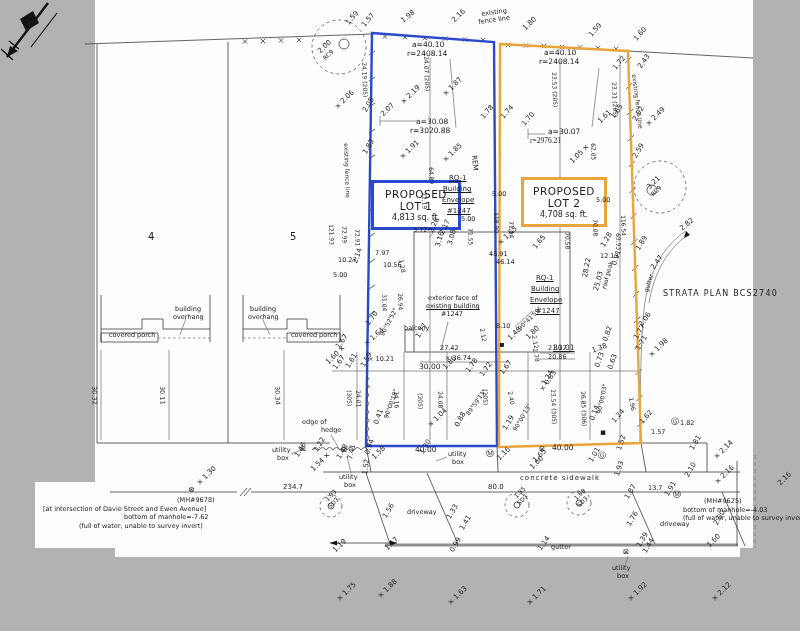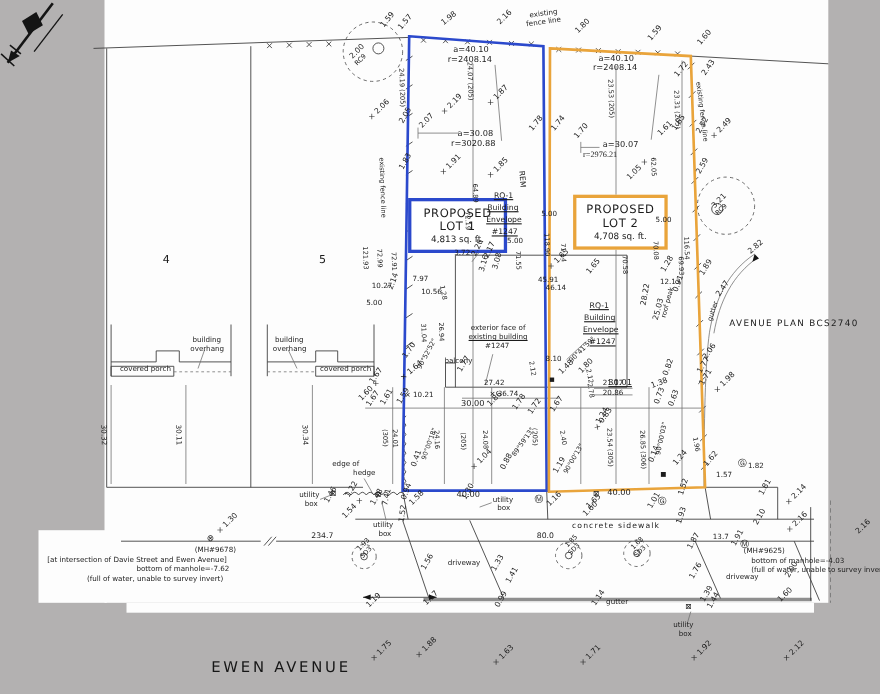--- a/index.html
+++ b/index.html
@@ -103,22 +103,21 @@
     <span class="big">PROPOSED</span>
     <span class="big">LOT 1</span>
     <span class="small">4,813 sq. ft.</span>
   </div>
   <div class="lotbox" id="lot2-box">
     <span class="big">PROPOSED</span>
     <span class="big">LOT 2</span>
     <span class="small">4,708 sq. ft.</span>
   </div>
 
-  <div id="strata">AVENUE PLAN BCS2740</div>
-  <div id="street">EWEN AVENUE</div>
+  <div id="strata">STRATA PLAN BCS2740</div>
 
   <div id="ann-layer">
       <span class="ann" style="left: 345px; top: 22px; font-size: 7px; transform: rotate(-50deg);">1.59</span>
       <span class="ann" style="left: 361px; top: 24px; font-size: 7px; transform: rotate(-50deg);">1.57</span>
       <span class="ann" style="left: 400px; top: 19px; font-size: 7px; transform: rotate(-38deg);">1.98</span>
       <span class="ann" style="left: 451px; top: 19px; font-size: 7px; transform: rotate(-45deg);">2.16</span>
       <span class="ann" style="left: 481px; top: 11px; font-size: 6.5px; transform: rotate(-8deg);">existing</span>
       <span class="ann" style="left: 478px; top: 19px; font-size: 6.5px; transform: rotate(-8deg);">fence line</span>
       <span class="ann" style="left: 522px; top: 27px; font-size: 7px; transform: rotate(-45deg);">1.80</span>
       <span class="ann" style="left: 588px; top: 34px; font-size: 7px; transform: rotate(-50deg);">1.59</span>
@@ -280,21 +279,21 @@
       <span class="ann" style="left: 714px; top: 481px; font-size: 7px; transform: rotate(-45deg);">× 2.16</span>
       <span class="ann" style="left: 648px; top: 485px; font-size: 6.5px;">13.7</span>
       <span class="ann" style="left: 664px; top: 494px; font-size: 7px; transform: rotate(-60deg);">1.91</span>
       <span class="ann" style="left: 624px; top: 497px; font-size: 7px; transform: rotate(-60deg);">1.87</span>
       <span class="ann" style="left: 626px; top: 524px; font-size: 7px; transform: rotate(-60deg);">1.76</span>
       <span class="ann" style="left: 713px; top: 523px; font-size: 7px; transform: rotate(-60deg);">2.00</span>
       <span class="ann" style="left: 706px; top: 544px; font-size: 7px; transform: rotate(-45deg);">1.60</span>
       <span class="ann" style="left: 636px; top: 545px; font-size: 7px; transform: rotate(-60deg);">1.39</span>
       <span class="ann" style="left: 642px; top: 551px; font-size: 7px; transform: rotate(-60deg);">1.44</span>
       <span class="ann" style="left: 660px; top: 521px; font-size: 6.5px;">driveway</span>
-      <span class="ann" style="left: 646px; top: 498px; font-size: 6.5px; padding-left: 30px;">(MH#9625)</span>
+      <span class="ann" style="left: 674px; top: 498px; font-size: 6.5px; padding-left: 30px;">(MH#9625)</span>
       <span class="ann" style="left: 683px; top: 507px; font-size: 6.5px;">bottom of manhole=-4.03</span>
       <span class="ann" style="left: 683px; top: 515px; font-size: 6.5px;">(full of water, unable to survey invert)</span>
       <span class="ann" style="left: 272px; top: 447px; font-size: 6.5px;">utility</span>
       <span class="ann" style="left: 277px; top: 455px; font-size: 6.5px;">box</span>
       <span class="ann" style="left: 339px; top: 474px; font-size: 6.5px;">utility</span>
       <span class="ann" style="left: 344px; top: 482px; font-size: 6.5px;">box</span>
       <span class="ann" style="left: 448px; top: 451px; font-size: 6.5px;">utility</span>
       <span class="ann" style="left: 452px; top: 459px; font-size: 6.5px;">box</span>
       <span class="ann" style="left: 612px; top: 565px; font-size: 6.5px;">utility</span>
       <span class="ann" style="left: 617px; top: 573px; font-size: 6.5px;">box</span>

